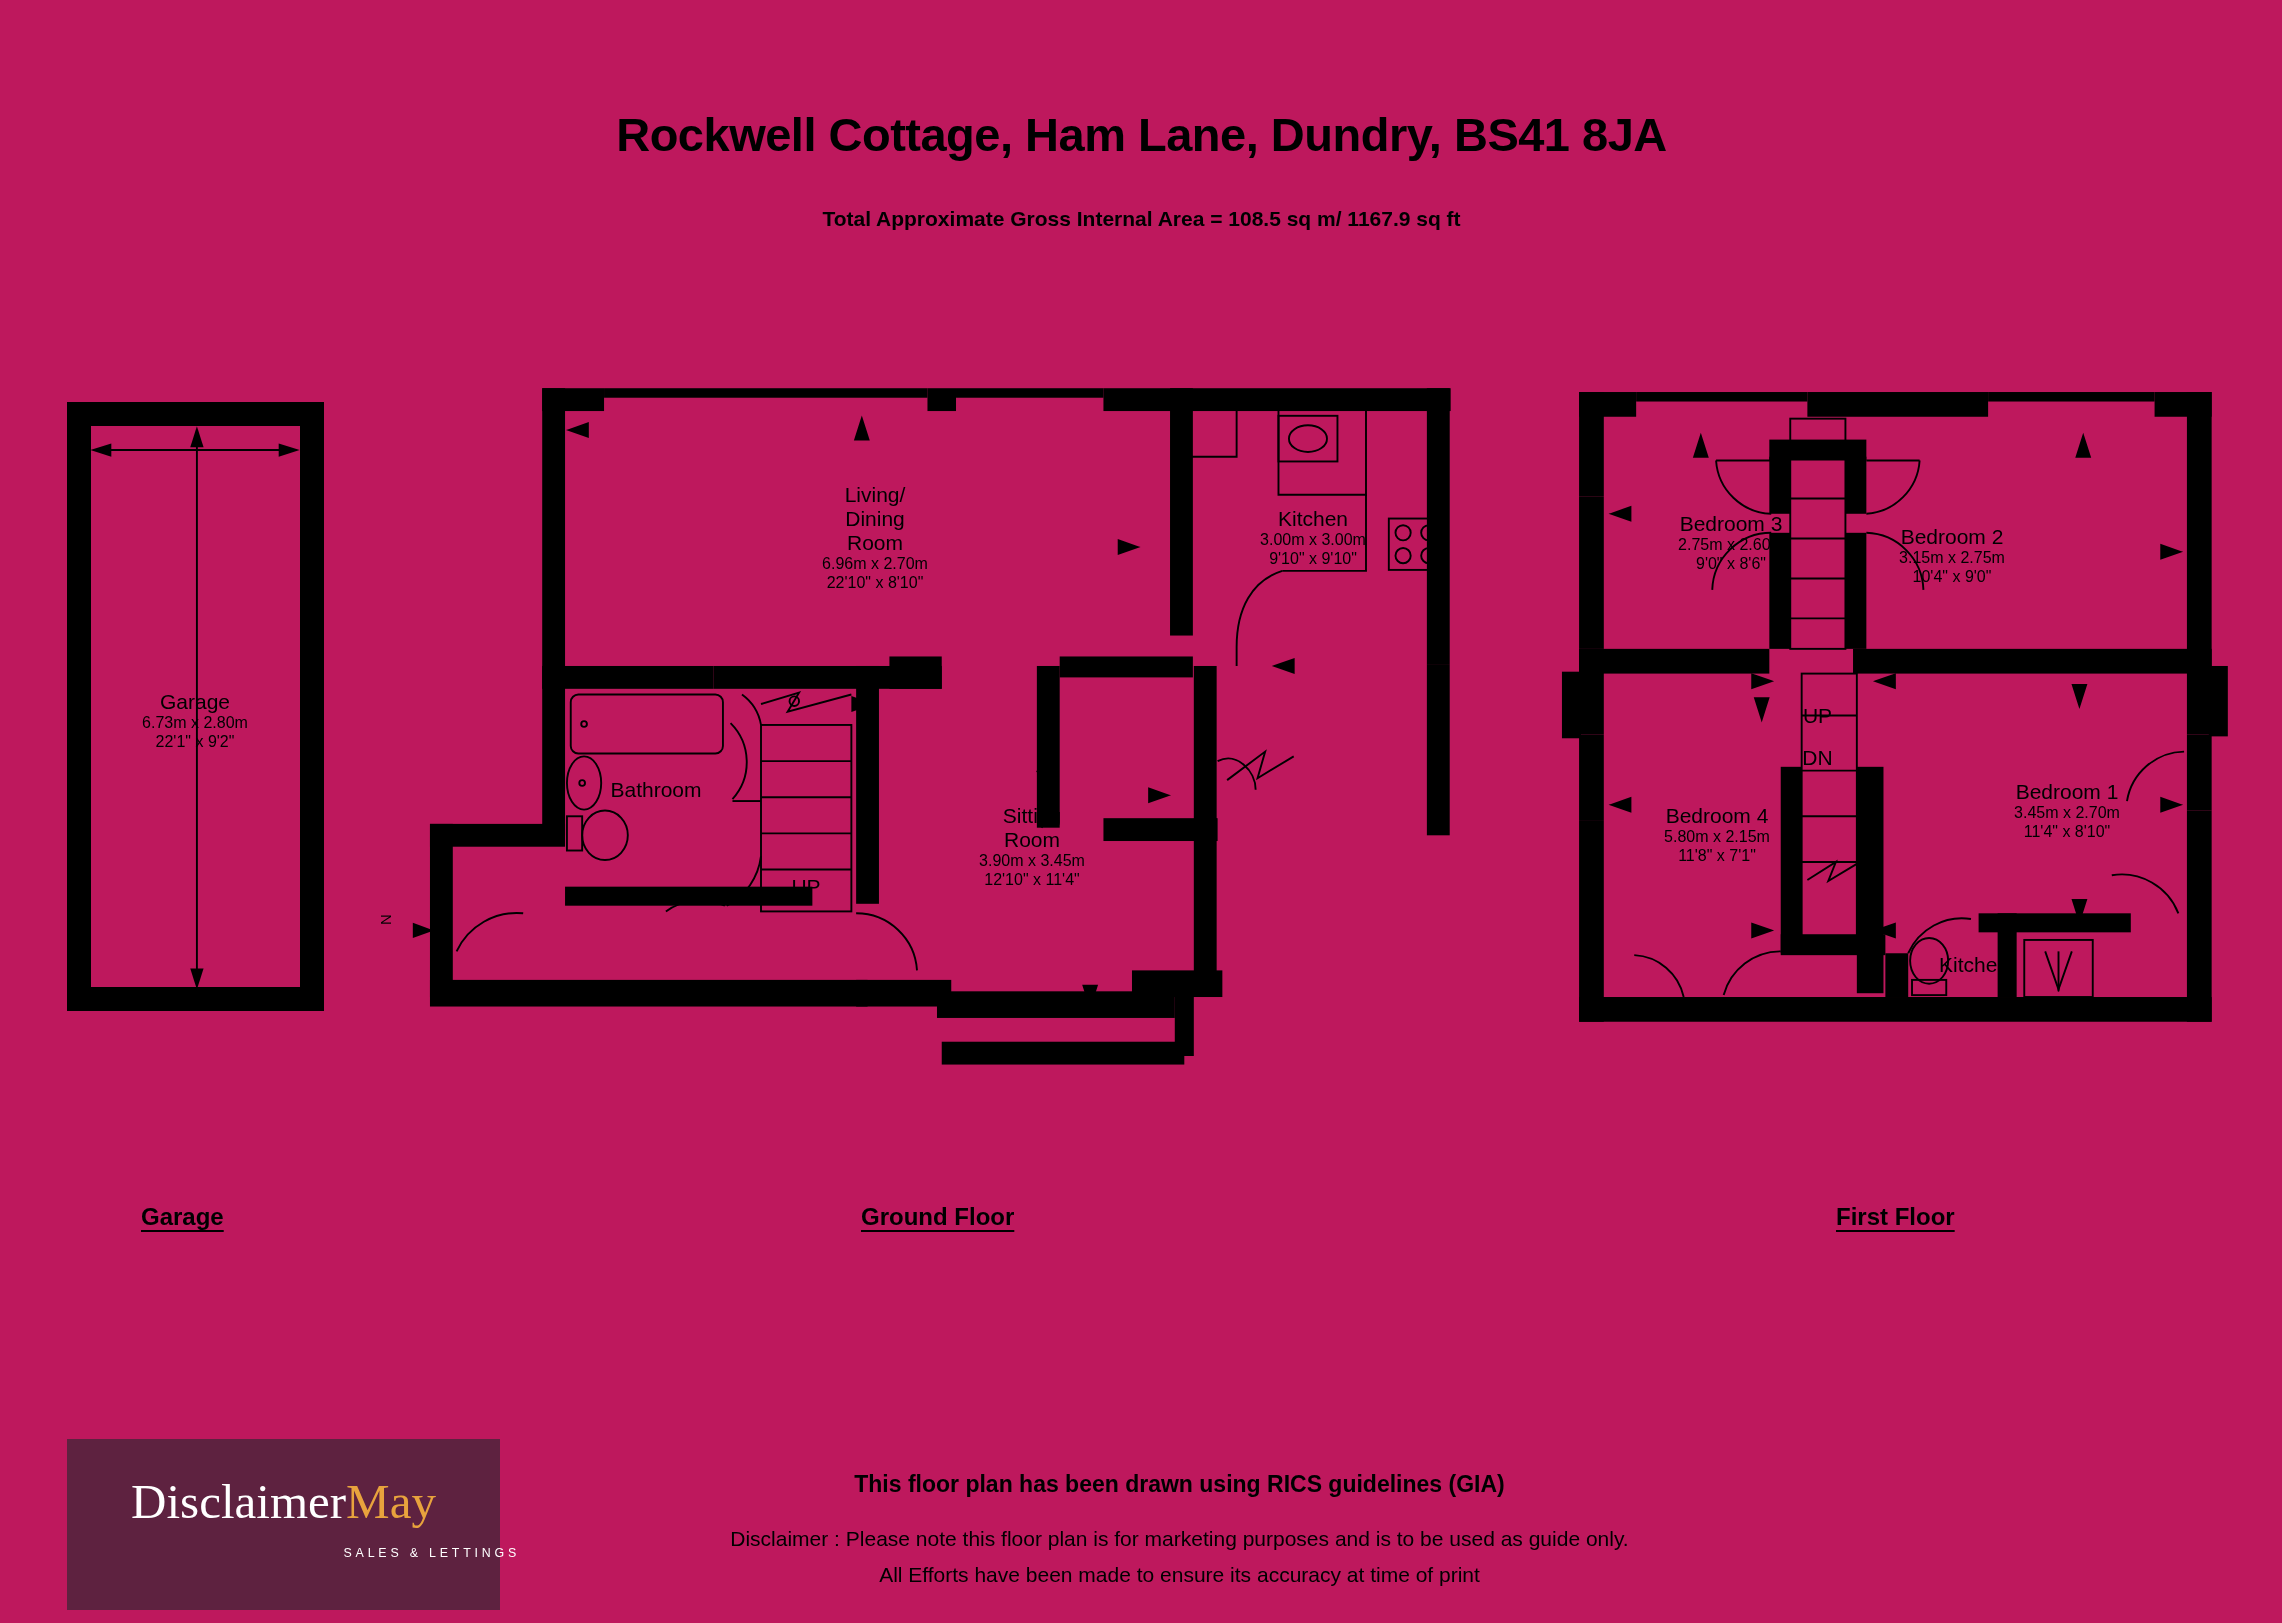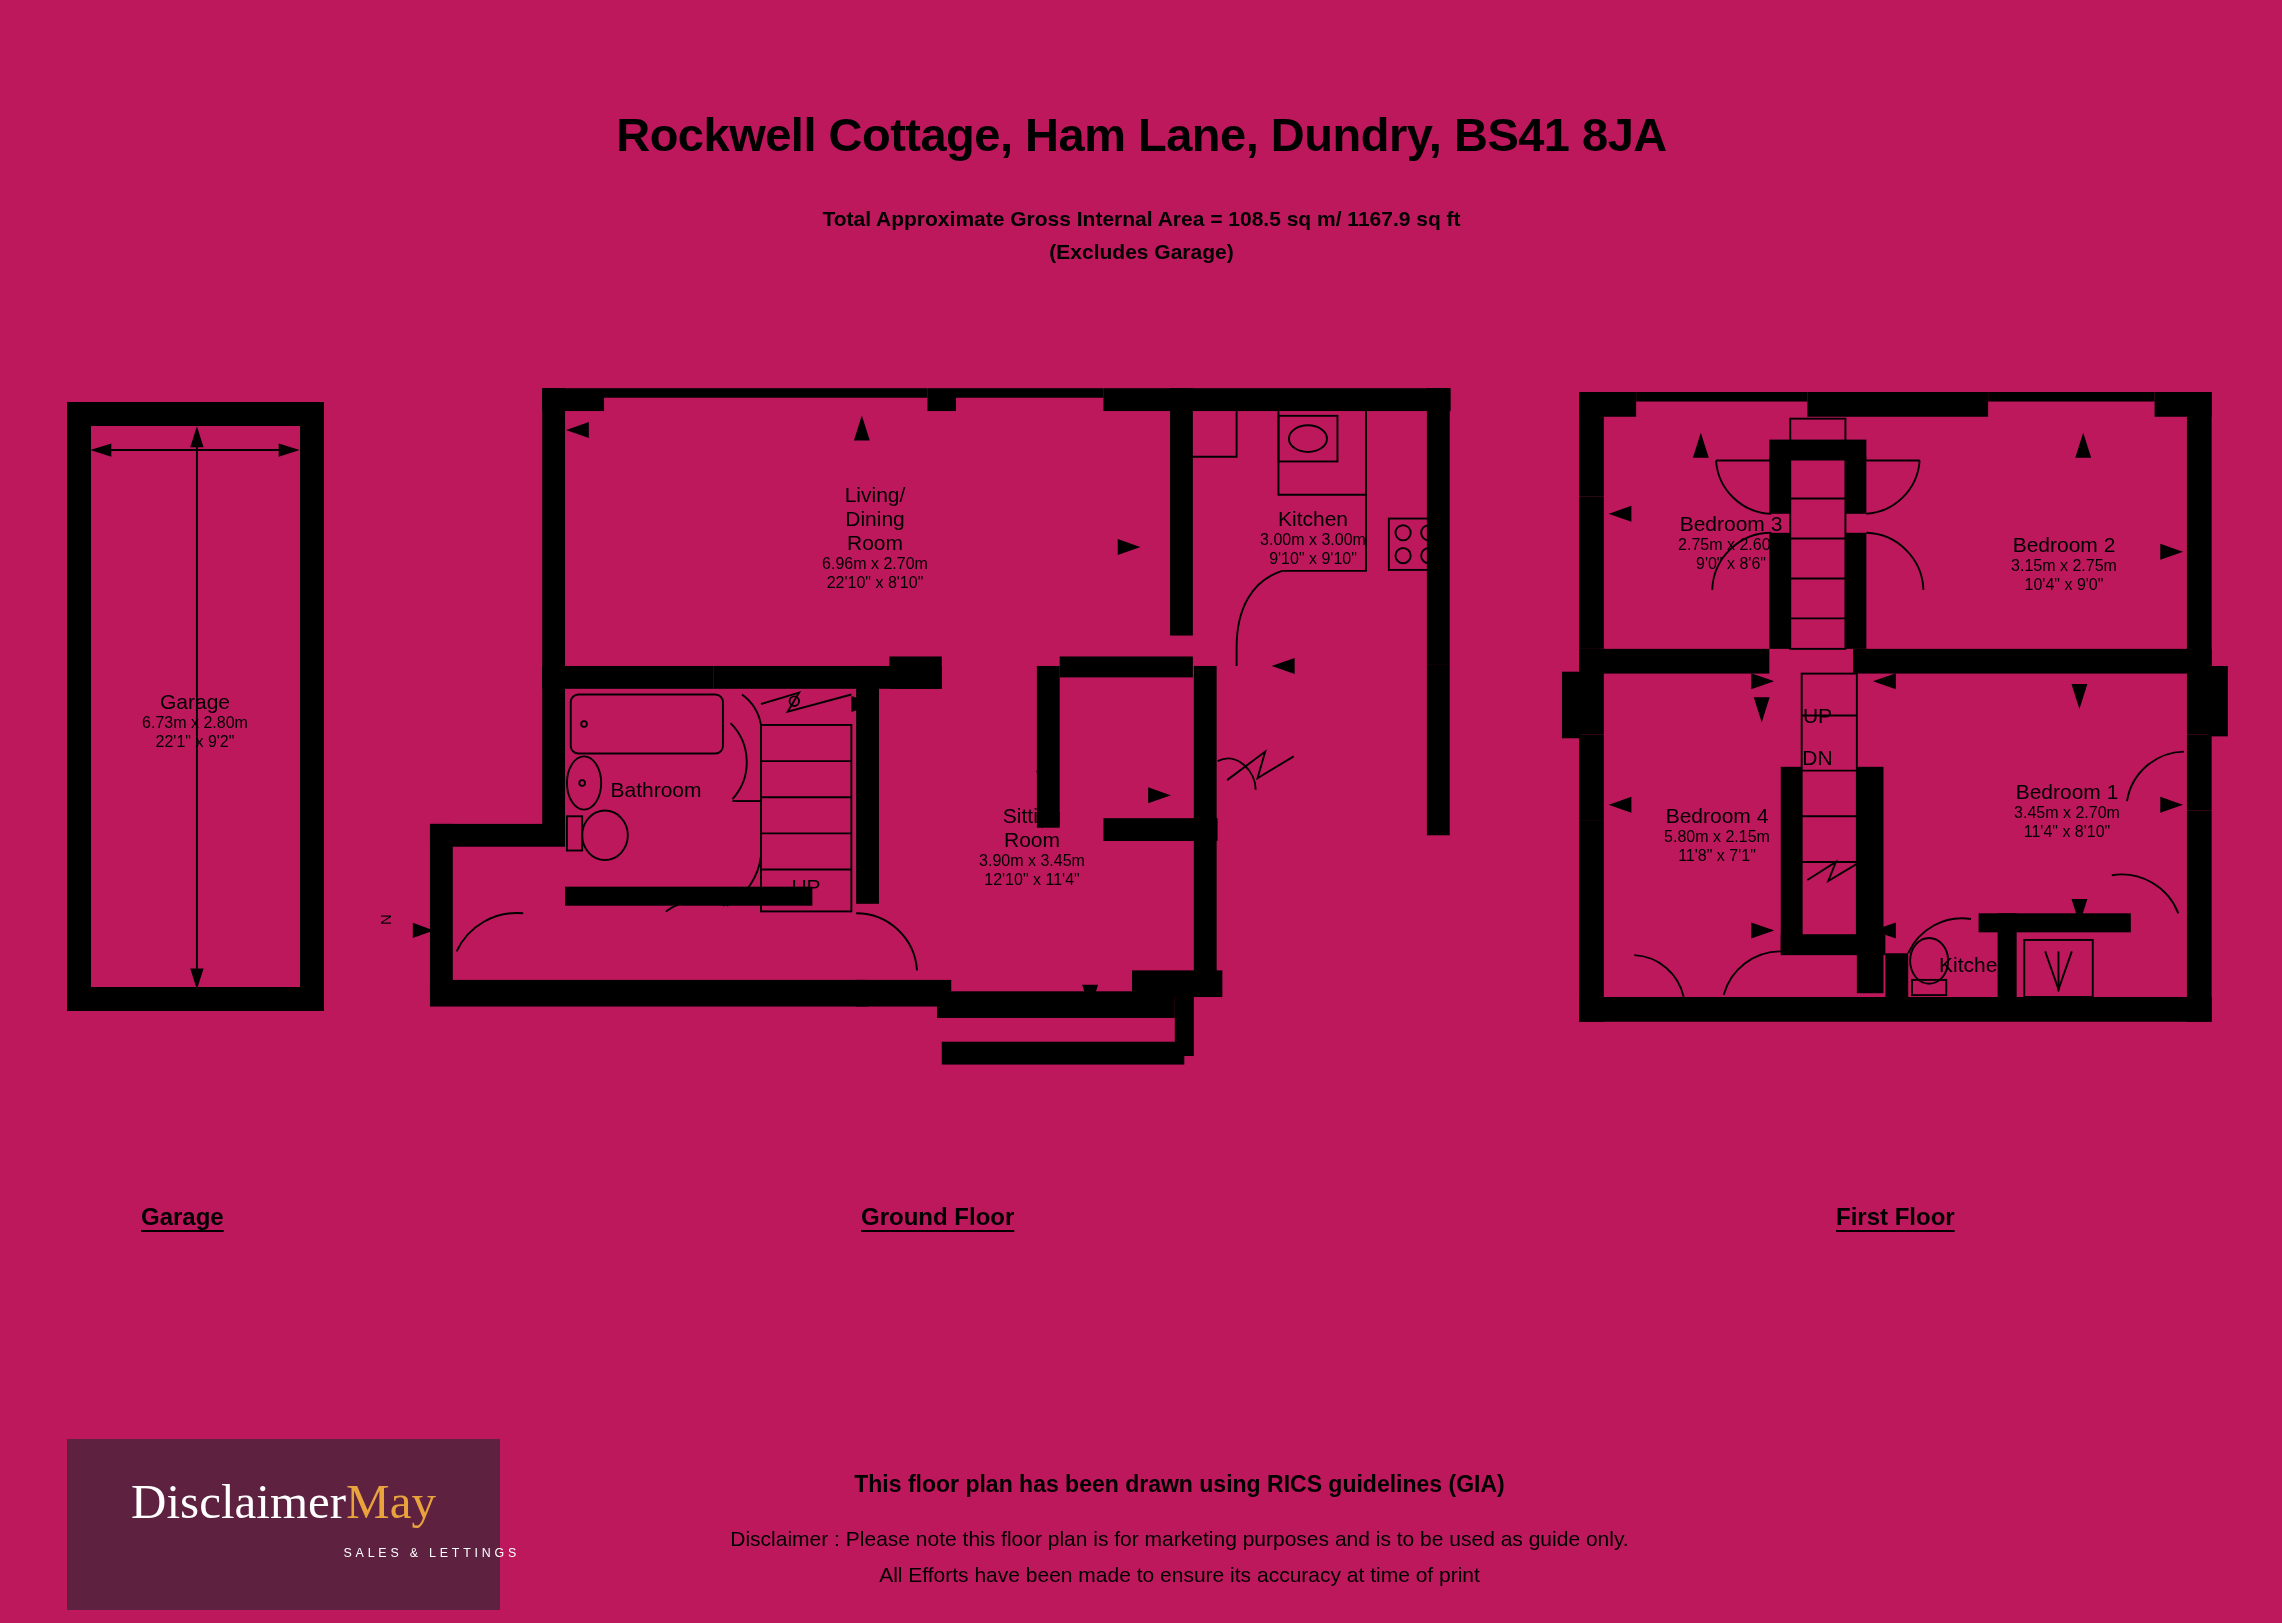--- a/index.html
+++ b/index.html
@@ -113,21 +113,20 @@
   .small-cap { font-size: 21px; }
   svg.overlay { position: absolute; left: 0; top: 0; overflow: visible; }
 </style>
 </head>
 <body>
 
 <div id="page">
 
   <div id="title">Rockwell Cottage, Ham Lane, Dundry, BS41 8JA</div>
   <div id="area-line1">Total Approximate Gross Internal Area = 108.5 sq m/ 1167.9 sq ft</div>
-  <div id="area-line2">(Excludes Garage)</div>
 
   <div>
 
     <div class="wall" style="left:67px;  top:402px; width:24px;  height:609px;"></div>
     <div class="wall" style="left:67px;  top:402px; width:257px; height:24px;"></div>
     <div class="wall" style="left:300px; top:402px; width:24px;  height:609px;"></div>
     <div class="wall" style="left:67px;  top:987px;width:257px; height:24px;"></div>
 
     <svg class="overlay" width="2283" height="1624" viewBox="0 0 2400 1707">
 
@@ -385,21 +384,21 @@
         <rect x="2322" y="700" width="20" height="74"></rect>
       </g>
     </svg>
 
     <div class="label" style="left:1631px; top:512px; width:200px;">
       <div class="rname">Bedroom 3</div>
       <div class="rdim">2.75m x 2.60m</div>
       <div class="rdim">9'0" x 8'6"</div>
     </div>
 
-    <div class="label" style="left:1964px; top:525px; width:200px;margin-top:8px;">
+    <div class="label" style="left:1852px; top:525px; width:200px;">
       <div class="rname">Bedroom 2</div>
       <div class="rdim">3.15m x 2.75m</div>
       <div class="rdim">10'4" x 9'0"</div>
     </div>
 
     <div class="label" style="left:1617px; top:804px; width:200px;">
       <div class="rname">Bedroom 4</div>
       <div class="rdim">5.80m x 2.15m</div>
       <div class="rdim">11'8" x 7'1"</div>
     </div>

